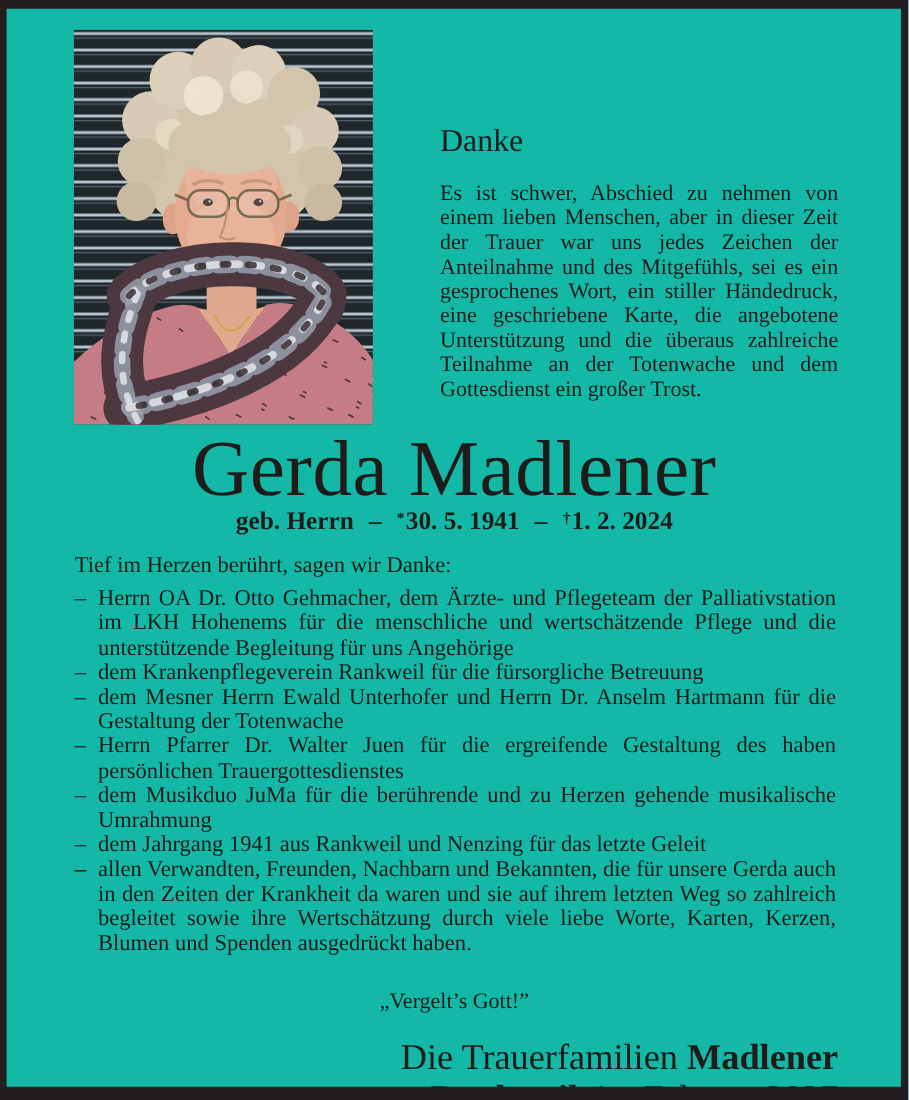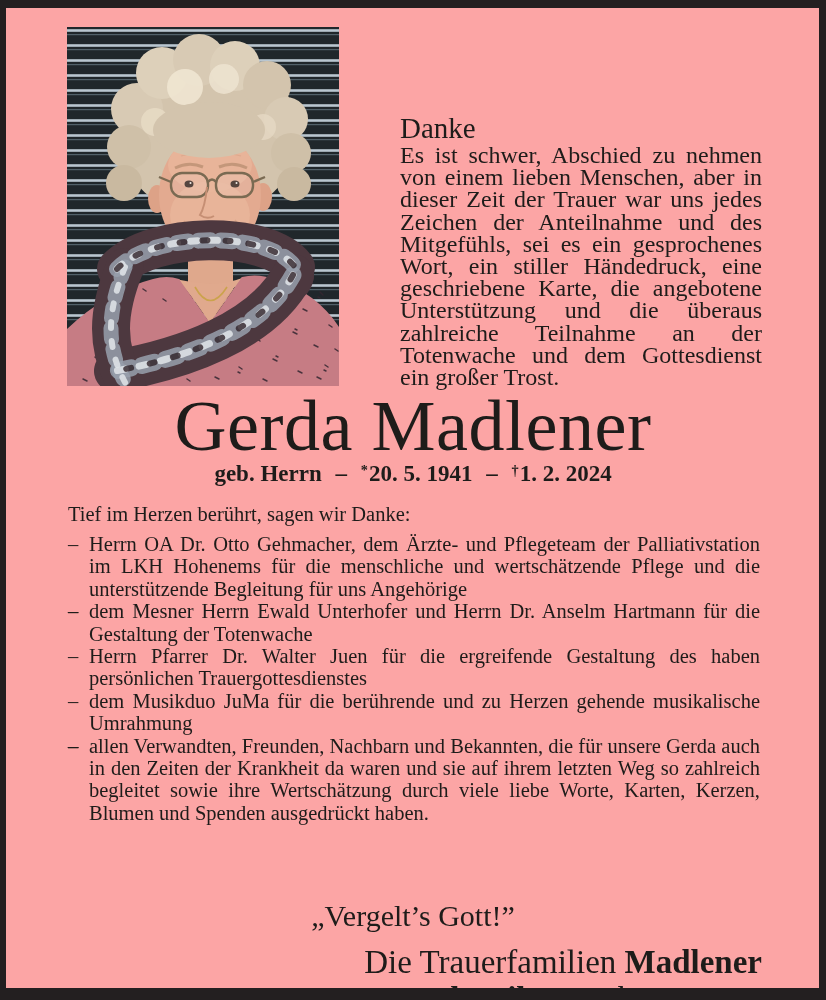--- a/index.html
+++ b/index.html
@@ -1,37 +1,37 @@
 <!DOCTYPE html>
 <html lang="de"><head>
 <meta charset="utf-8">
 <style>
   html,body{margin:0;padding:0;background:#ffffff;}
   .sheet{
     position:relative;
     width:826px;height:1000px;
-    background:#fca5a5;
+    background:#14b8a6;
     color:#1e1c1a;
     font-family:"Liberation Serif", serif;
     overflow:hidden;
   }
   .frame{
     position:absolute;inset:0;
     border-style:solid;border-color:#231f20;
     border-width:8px 7px 12px 6px;
     pointer-events:none;z-index:9;
   }
   .photo{
     position:absolute;left:67px;top:27px;width:272px;height:359px;
   }
   .photo svg{display:block;width:100%;height:100%;}
   .danke-col{position:absolute;left:400px;top:112px;width:362px;}
   .danke-h{font-size:29px;line-height:32px;font-weight:400;}
   .danke-p{
-    font-size:24px;line-height:22.2px;
+    margin-top:21px;font-size:20px;line-height:22.2px;
     text-align:justify;
   }
   .name-line{
     position:absolute;left:0;right:0;top:394px;
     text-align:center;font-size:72px;line-height:64px;font-weight:400;
     letter-spacing:0.5px;
   }
   .dates-line{
     position:absolute;left:0;right:0;top:461px;
     text-align:center;font-size:23px;font-weight:700;
@@ -45,21 +45,21 @@
     position:absolute;left:68px;top:533px;width:692px;
     margin:0;padding:0;list-style:none;
     font-size:20.5px;line-height:22.4px;
   }
   .thanks-list li{
     position:relative;padding-left:21px;text-align:justify;
   }
   .thanks-list .dash{position:absolute;left:0;top:0;}
   .closing-quote{
     position:absolute;left:0;right:0;top:899px;
-    text-align:center;font-size:30px;
+    text-align:center;font-size:20px;
   }
   .footer-row{
     position:absolute;left:72px;right:64px;top:944px;
     display:flex;justify-content:space-between;align-items:flex-end;
     font-size:33px;
     flex-direction:column;
   }
   .b{font-weight:700;}
 </style>
 </head>
@@ -193,34 +193,34 @@
   <div class="danke-col">
     <div class="danke-h">Danke</div>
     <div class="danke-p">Es ist schwer, Abschied zu nehmen von einem lieben Menschen, aber in dieser Zeit der Trauer war uns jedes Zeichen der Anteilnahme und des Mitgefühls, sei es ein gesprochenes Wort, ein stiller Händedruck, eine geschriebene Karte, die angebotene Unterstützung und die überaus zahlreiche Teilnahme an der Totenwache und dem Gottesdienst ein großer Trost.</div>
   </div>
 
   <div class="name-line">Gerda Madlener</div>
 
   <div class="dates-line">
     <span>geb. Herrn</span>
     <span class="gap"></span><span>–</span><span class="gap"></span>
-    <span class="sym">*</span><span>20. 5. 1941</span>
+    <span class="sym">*</span><span>30. 5. 1941</span>
     <span class="gap"></span><span>–</span><span class="gap"></span>
     <span class="sym">†</span><span>1. 2. 2024</span>
   </div>
 
   <div class="intro-line">Tief im Herzen berührt, sagen wir Danke:</div>
 
   <ul class="thanks-list">
     <li><span class="dash">–</span><span>Herrn OA Dr. Otto Gehmacher, dem Ärzte- und Pflegeteam der Palliativ­station im LKH Hohenems für die menschliche und wertschätzende Pflege und die unterstützende Begleitung für uns Angehörige</span></li>
-    <li><span class="dash">–</span></li>
+    <li><span class="dash">–</span><span>dem Krankenpflegeverein Rankweil für die fürsorgliche Betreuung</span></li>
     <li><span class="dash">–</span><span>dem Mesner Herrn Ewald Unterhofer und Herrn Dr. Anselm Hartmann für die Gestaltung der Totenwache</span></li>
     <li><span class="dash">–</span><span>Herrn Pfarrer Dr. Walter Juen für die ergreifende Gestaltung des haben persönlichen Trauergottesdienstes</span></li>
     <li><span class="dash">–</span><span>dem Musikduo JuMa für die berührende und zu Herzen gehende musikali­sche Umrahmung</span></li>
-    <li><span class="dash">–</span></li>
+    <li><span class="dash">–</span><span>dem Jahrgang 1941 aus Rankweil und Nenzing für das letzte Geleit</span></li>
     <li><span class="dash">–</span></li>
     <li><span class="dash">–</span><span>allen Verwandten, Freunden, Nachbarn und Bekannten, die für unsere Gerda auch in den Zeiten der Krankheit da waren und sie auf ihrem letzten Weg so zahlreich begleitet sowie ihre Wertschätzung durch viele liebe Worte, Karten, Kerzen, Blumen und Spenden ausgedrückt haben.</span></li>
   </ul>
 
   <div class="closing-quote">„Vergelt’s Gott!”</div>
 
   <div class="footer-row">
     <div>
       <span>Die Trauerfamilien</span>
       <span class="b">Madlener</span>

